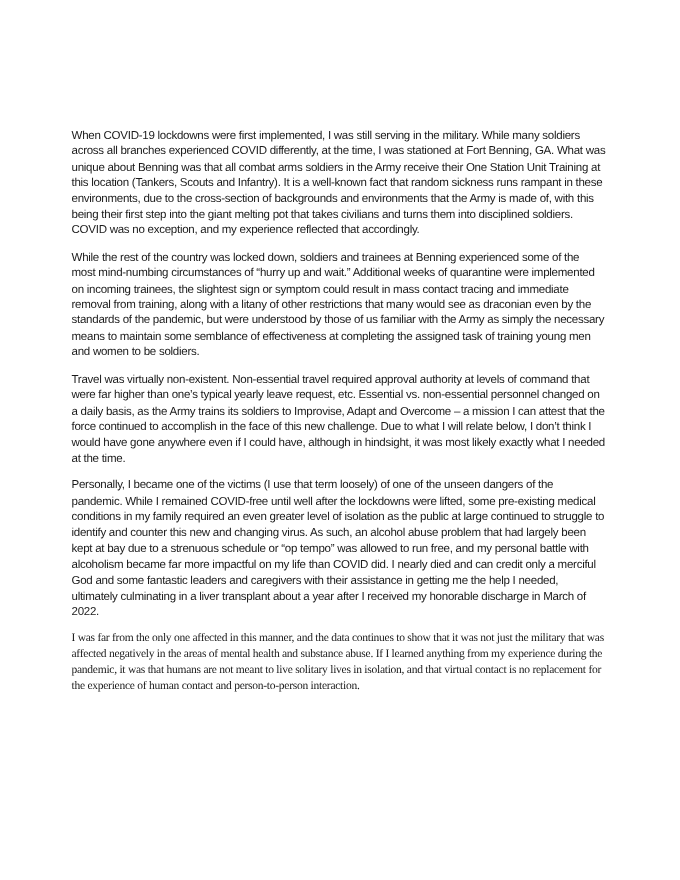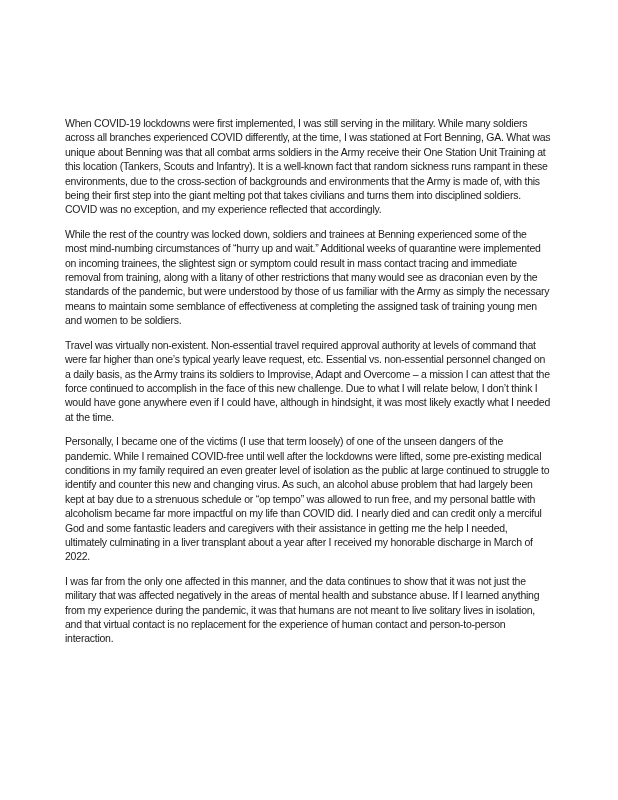--- a/index.html
+++ b/index.html
@@ -31,20 +31,21 @@
     text-align: left;
     margin-top: 44px;
   }
 
   .text-block p {
     margin-bottom: 10px;
   }
 
   .text-block p:last-child {
     margin-bottom: 0;
+    font-family: Liberation Serif, serif;
   }
 </style>
 </head>
 <body>
 
 <div class="page">
   <div class="text-block">
     <p>When COVID-19 lockdowns were first implemented, I was still serving in the military. While many soldiers across all branches experienced COVID differently, at the time, I was stationed at Fort Benning, GA. What was unique about Benning was that all combat arms soldiers in the Army receive their One Station Unit Training at this location (Tankers, Scouts and Infantry). It is a well-known fact that random sickness runs rampant in these environments, due to the cross-section of backgrounds and environments that the Army is made of, with this being their first step into the giant melting pot that takes civilians and turns them into disciplined soldiers. COVID was no exception, and my experience reflected that accordingly.</p>
     <p>While the rest of the country was locked down, soldiers and trainees at Benning experienced some of the most mind-numbing circumstances of “hurry up and wait.” Additional weeks of quarantine were implemented on incoming trainees, the slightest sign or symptom could result in mass contact tracing and immediate removal from training, along with a litany of other restrictions that many would see as draconian even by the standards of the pandemic, but were understood by those of us familiar with the Army as simply the necessary means to maintain some semblance of effectiveness at completing the assigned task of training young men and women to be soldiers.</p>
     <p>Travel was virtually non-existent. Non-essential travel required approval authority at levels of command that were far higher than one’s typical yearly leave request, etc. Essential vs. non-essential personnel changed on a daily basis, as the Army trains its soldiers to Improvise, Adapt and Overcome – a mission I can attest that the force continued to accomplish in the face of this new challenge. Due to what I will relate below, I don’t think I would have gone anywhere even if I could have, although in hindsight, it was most likely exactly what I needed at the time.</p>

